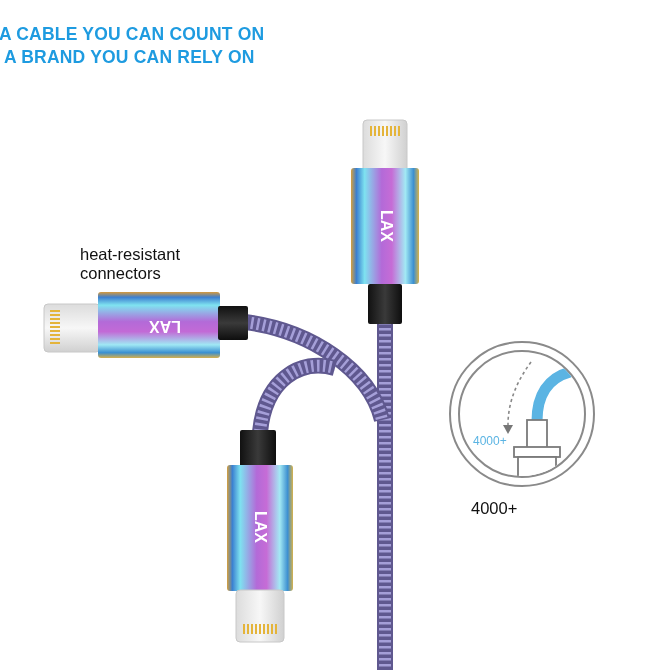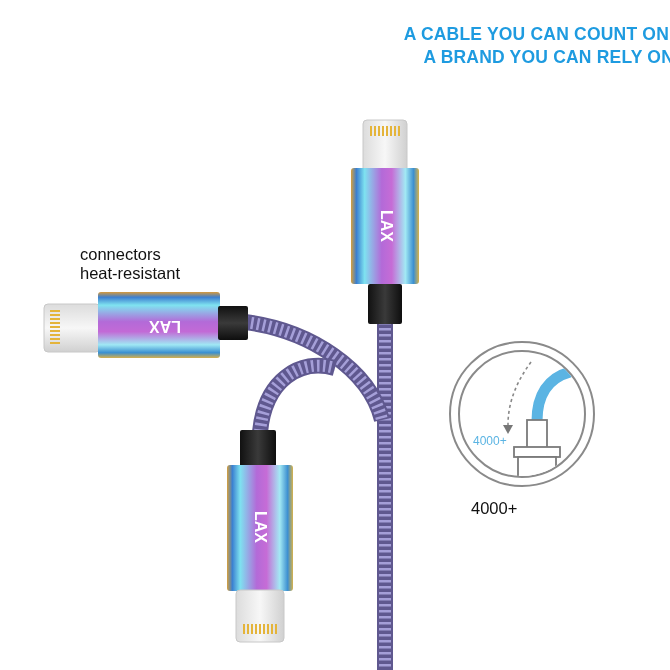--- a/index.html
+++ b/index.html
@@ -1,17 +1,17 @@
 <!DOCTYPE html>
 <html><head>
 <meta charset="utf-8">
 <style>
   html,body{margin:0;padding:0;background:#ffffff;}
   #stage{position:relative;width:670px;height:670px;overflow:hidden;background:#ffffff;font-family:"Liberation Sans",sans-serif;}
-  .headline{position:absolute;left:0;width:670px;text-align:right;color:#1e9be0;font-weight:bold;font-size:17.5px;letter-spacing:0.2px;}
+  .headline{position:absolute;left:0;width:670px;text-align:left;color:#1e9be0;font-weight:bold;font-size:17.5px;letter-spacing:0.2px;}
   .h1{top:24px;left:-1px;}
   .h2{top:47px;left:4px;}
   .label{position:absolute;color:#111;font-size:16.5px;line-height:19px;}
   .lbl-heat{left:80px;top:245px;}
   .lbl-bend{left:471px;top:499px;}
   svg{position:absolute;left:0;top:0;}
 </style>
 </head>
 <body>
 
@@ -146,20 +146,20 @@
         <rect x="514" y="447" width="46" height="10" fill="#ffffff" stroke="#7a7a7a" stroke-width="1.8"></rect>
         <rect x="518" y="457" width="38" height="30" fill="#ffffff" stroke="#7a7a7a" stroke-width="1.8"></rect>
         <path d="M531 362 C 518 380, 508 400, 508 425" fill="none" stroke="#888" stroke-width="1.6" stroke-dasharray="3 3"></path>
         <polygon points="503,425 513,425 508,434" fill="#777"></polygon>
       </g>
       <text x="473" y="445" fill="#5bb4e3" font-family="Liberation Sans, sans-serif" font-size="12">4000+</text>
     </g>
   </svg>
 
   <div class="label lbl-heat">
+    <div>heat-resistant</div>
     <div>connectors</div>
-    <div>heat-resistant</div>
   </div>
 
   <div class="label lbl-bend">
     <div>4000+</div>
   </div>
 </div>
 
 </body></html>

